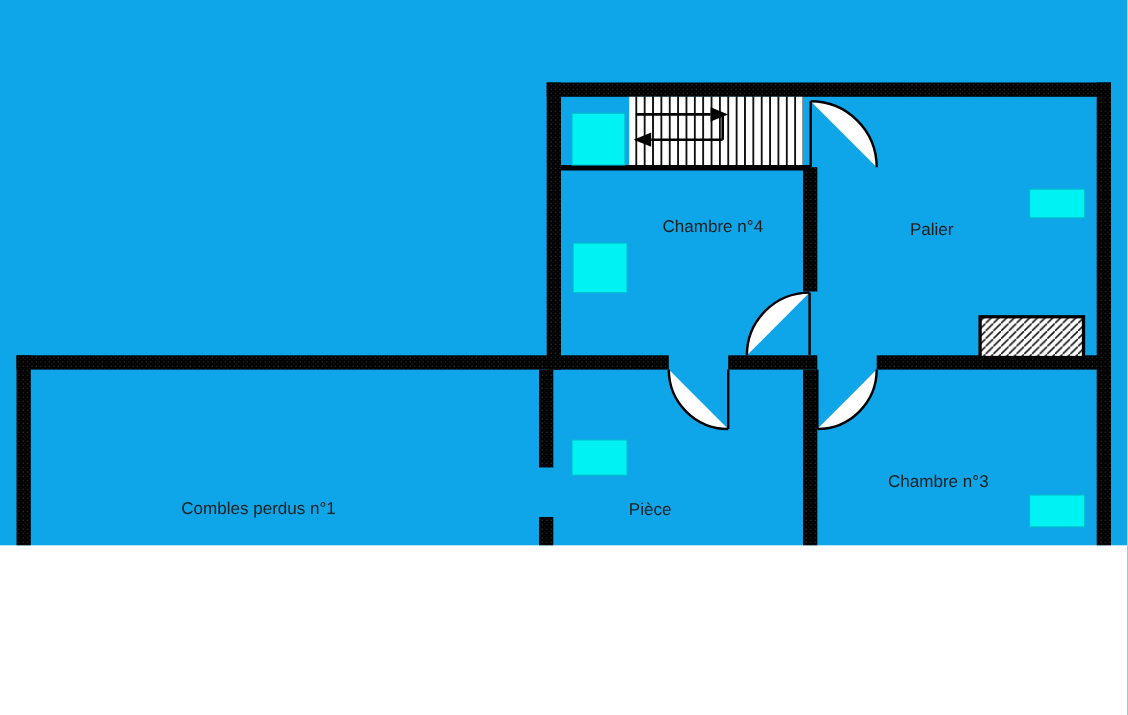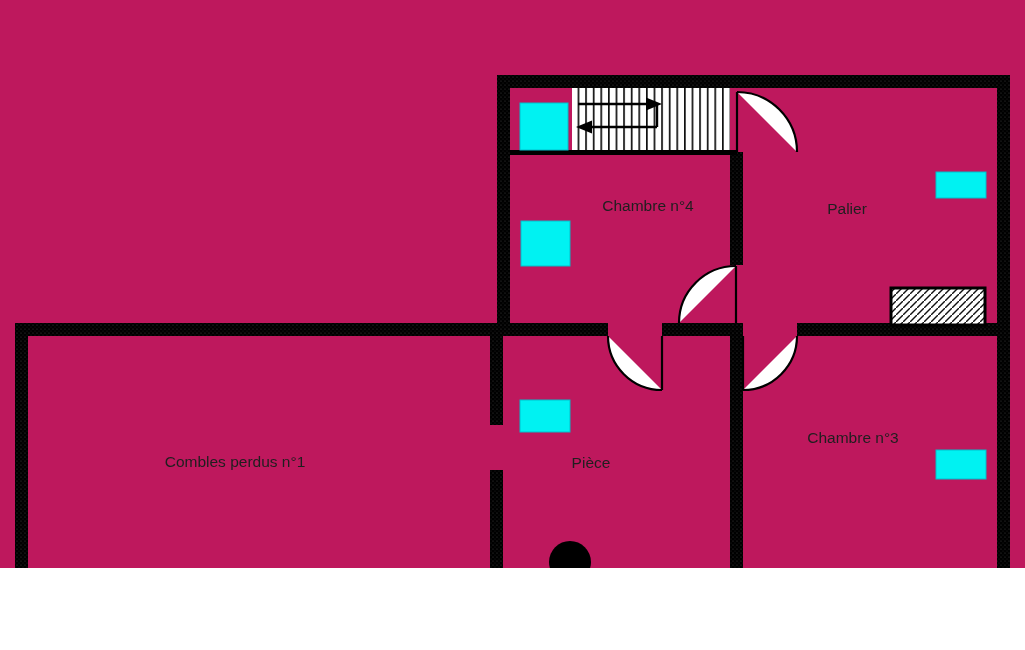--- a/index.html
+++ b/index.html
@@ -1,20 +1,20 @@
 <!DOCTYPE html>
 <html><head>
 <meta charset="utf-8">
 <style>
   html, body { margin: 0; padding: 0; background: #ffffff; }
   .stage {
     position: relative;
     width: 1025px;
-    height: 568px;
-    background: #be185d;
+    height: 496px;
+    background: #0ea5e9;
     overflow: hidden;
     font-family: "Liberation Sans", sans-serif;
   }
   .room-label {
     font-family: "Liberation Sans", sans-serif;
     font-size: 15.5px;
     fill: #1f1f1f;
   }
 </style>
 </head>

